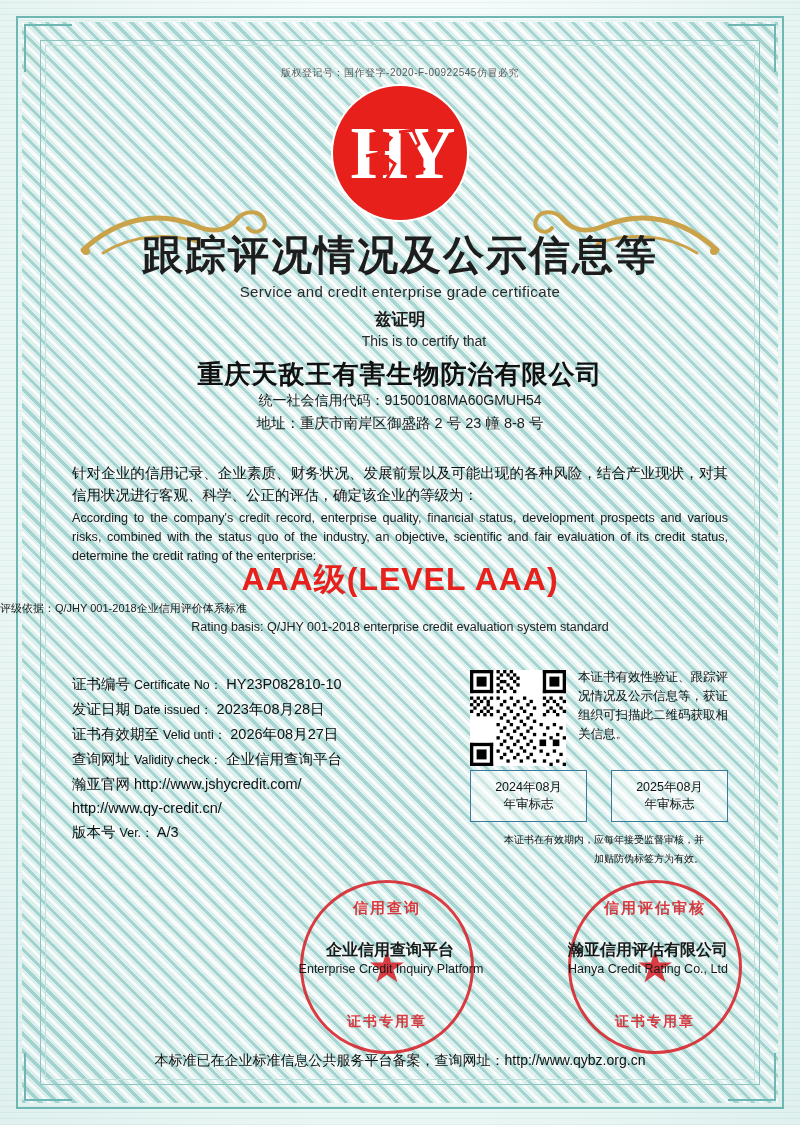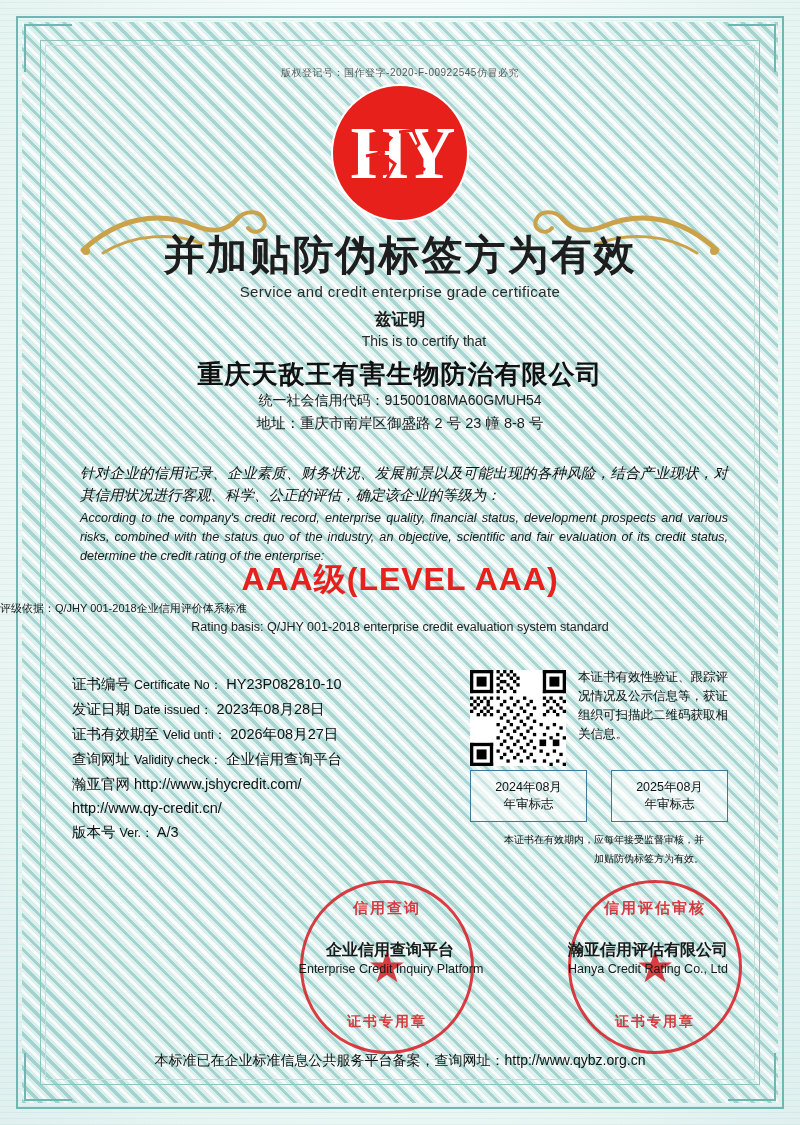--- a/index.html
+++ b/index.html
@@ -102,22 +102,22 @@
   }
   .credit-code{
     position:absolute;left:0;top:392px;width:100%;text-align:center;
     font-size:14px;color:#1d1d1d;
   }
   .address{
     position:absolute;left:0;top:414px;width:100%;text-align:center;
     font-size:14.5px;color:#1d1d1d;
   }
   .para{
-    position:absolute;left:80px;right:72px;top:462px;
-    font-size:14.5px;line-height:22px;color:#111;text-align:justify;font-style:italic;
+    position:absolute;left:72px;right:72px;top:462px;
+    font-size:14.5px;line-height:22px;color:#111;text-align:justify;
   }
   .para .en{
     display:block;font-size:12.6px;line-height:19px;margin-top:3px;color:#1a1a1a;
   }
   .level{
     position:absolute;left:0;top:558px;width:100%;text-align:center;
     font-size:32px;font-weight:bold;color:#e8201c;letter-spacing:1px;
   }
   .basis-cn{
     position:absolute;left:0;top:601px;width:100%;text-align:left;
@@ -219,21 +219,21 @@
   <div class="logo">
     <div class="hy">HY</div>
     <svg class="crack" viewBox="0 0 134 134">
       <path d="M40 42 L58 52 L46 66 L62 78 L52 96" fill="none" stroke="#e8201c" stroke-width="3"></path>
       <path d="M78 40 L86 58 L74 70 L92 84" fill="none" stroke="#e8201c" stroke-width="3"></path>
       <path d="M33 70 L52 66" fill="none" stroke="#e8201c" stroke-width="3"></path>
       <path d="M66 46 L82 44" fill="none" stroke="#e8201c" stroke-width="3"></path>
     </svg>
   </div>
 
-  <h1 class="title">并加贴防伪标签方为有效</h1>
+  <h1 class="title">跟踪评况情况及公示信息等</h1>
   <div class="title-en">Service and credit enterprise grade certificate</div>
   <div class="certify-cn">兹证明</div>
   <div class="certify-en">This is to certify that</div>
   <div class="company">重庆天敌王有害生物防治有限公司</div>
   <div class="credit-code">统一社会信用代码：91500108MA60GMUH54</div>
   <div class="address">地址：重庆市南岸区御盛路 2 号 23 幢 8-8 号</div>
 
   <div class="para">
     <span>针对企业的信用记录、企业素质、财务状况、发展前景以及可能出现的各种风险，结合产业现状，对其信用状况进行客观、科学、公正的评估，确定该企业的等级为：</span>
     <span class="en">According to the company's credit record, enterprise quality, financial status, development prospects and various risks, combined with the status quo of the industry, an objective, scientific and fair evaluation of its credit status, determine the credit rating of the enterprise:</span>

